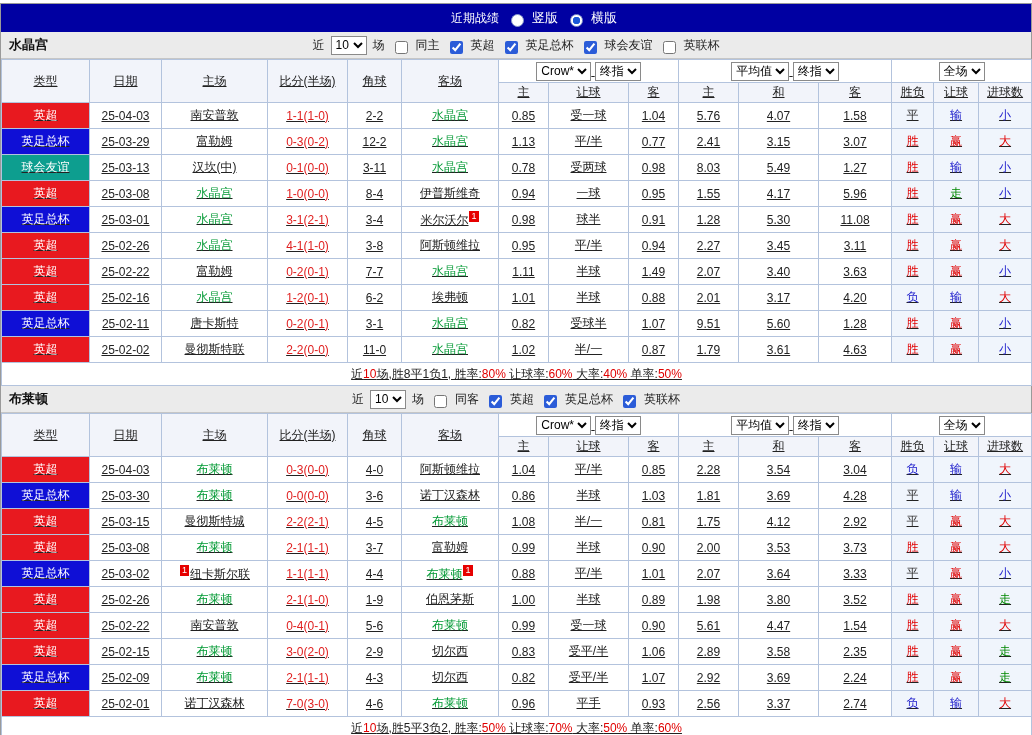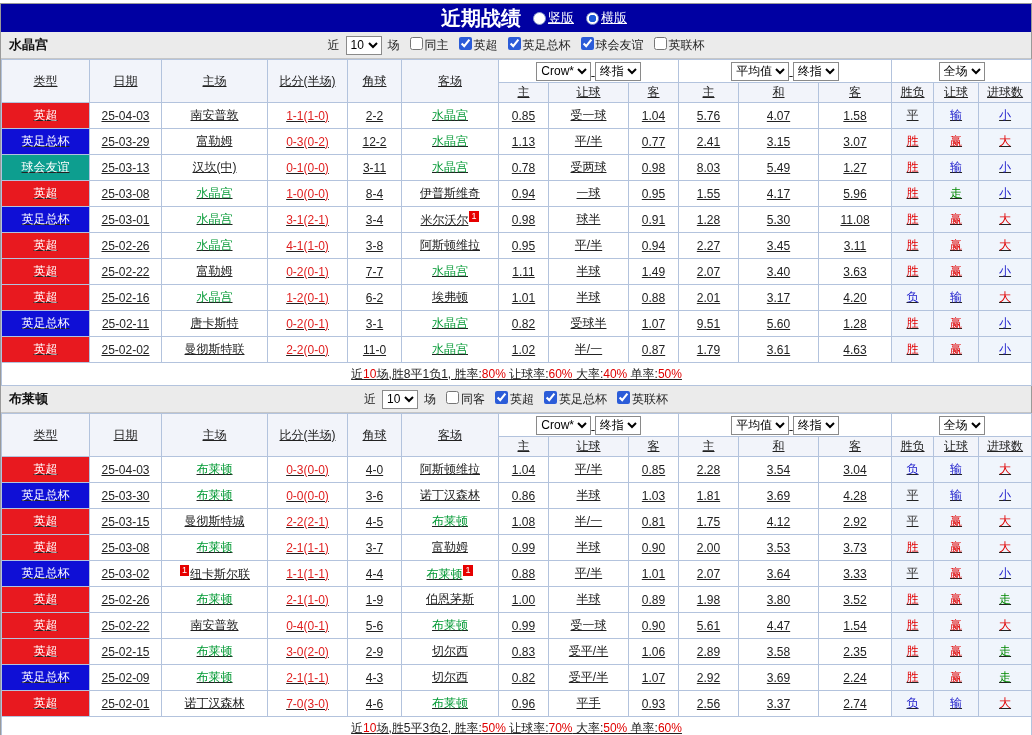--- a/index.html
+++ b/index.html
@@ -9,38 +9,38 @@
     font-family:"Liberation Sans","DejaVu Sans",sans-serif;
     padding-top:3px;
   }
   .page { width:1032px; border:1px solid #9a9a9a; }
 
   
   .topbar {
     height:28px; background:#0000a2; color:#fff;
     display:flex; align-items:center; justify-content:center; gap:12px;
   }
-  .topbar .title { font-weight:bold; font-size:20px;margin-left:36px; }
-  .radio-label { display:flex; align-items:center; gap:2px; font-size:13px; cursor:pointer;text-decoration:underline; }
+  .topbar .title { font-weight:normal; font-size:12px;margin-left:36px; }
+  .radio-label { display:flex; align-items:flex-end; gap:8px; font-size:13px; cursor:pointer; }
   input[type=radio] {
     appearance:none; -webkit-appearance:none;
     width:13px; height:13px; border-radius:50%;
     background:#fff; border:1px solid #8899cc; margin:0;
   }
   input[type=radio]:checked { background:radial-gradient(circle,#1a58d8 0 3.5px,#fff 4px); }
 
   
   .teambar {
     height:27px; background:#ebebeb; border-bottom:1px solid #c6c6c6;
     display:flex; align-items:center; position:relative; padding:0 8px; font-size:13px;
   }
   .teamname { font-weight:bold; position:absolute; left:8px; color:#111; }
   .filters { margin:0 auto; display:flex; align-items:center; gap:4px; font-size:12px; color:#222; }
   .filters select { margin:0 2px; }
-  .cbl { display:flex; align-items:flex-start; gap:1px; cursor:pointer; }
+  .cbl { display:flex; align-items:flex-end; gap:7px; cursor:pointer; }
   input[type=checkbox] { width:13px; height:13px; accent-color:#2b5cd8; margin:0 1px 0 6px; }
 
   
   table { border-collapse:collapse; width:100%; table-layout:fixed; font-size:12px; text-align:center; color:#222;text-decoration:underline; }
   th,td { border:1px solid #b3c3dd; padding:0; overflow:hidden; white-space:nowrap; }
   thead th { background:#f2f4fa; font-weight:normal; font-size:12px; }
   .selrow th { height:23px; }
   .colhead th { height:20px; }
   th.selcell { background:#fff; }
   select { font-size:12px; height:19px; border:1px solid #8a8a8a; background:#fff; }

